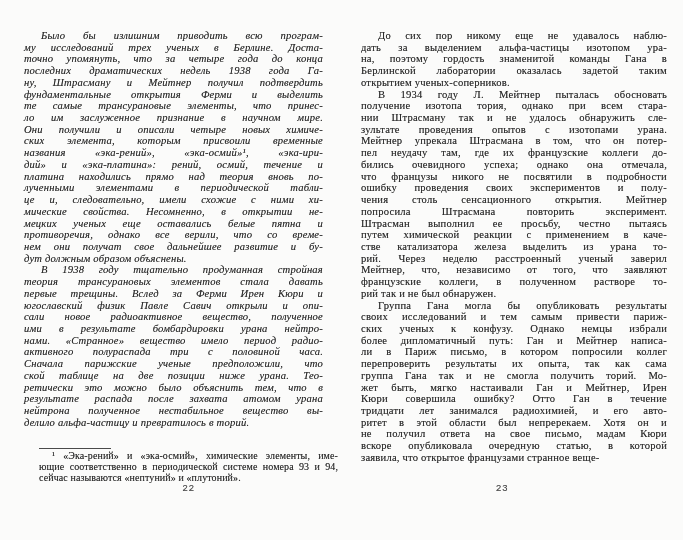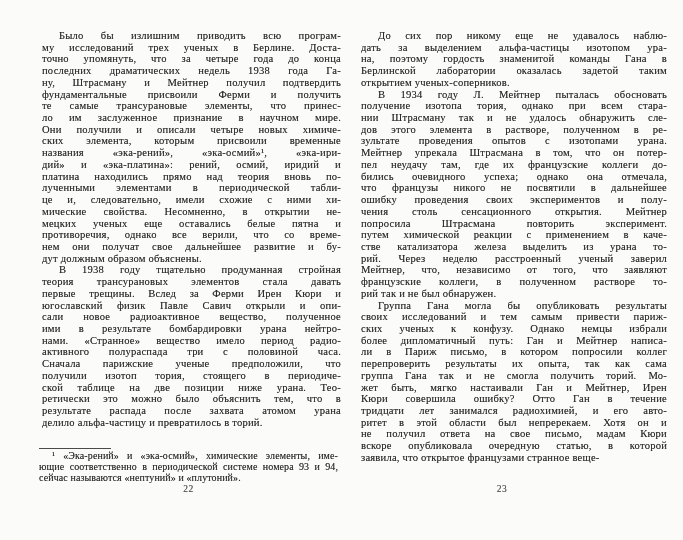--- a/index.html
+++ b/index.html
@@ -6,21 +6,21 @@
   .scan {
     position: relative;
     width: 683px;
     height: 540px;
     background: #fbfbfa;
     overflow: hidden;
     font-family: "Liberation Serif", "DejaVu Serif", serif;
     color: #2b2b2b;
   }
   .page-body { position: absolute; top: 30px; }
-  .page-body.left  { left: 42px;  width: 299px; }
+  .page-body.left  { left: 24px;  width: 299px; font-style: italic; }
   .page-body.right { left: 349px; width: 306px; margin-left: 12px; }
 
   .line {
     box-sizing: border-box;
     height: 11.73px;
     font-size: 10.6px;
     line-height: 11.73px;
     letter-spacing: 0.2px;
     text-align: justify;
     text-align-last: justify;
@@ -47,64 +47,65 @@
 
   .pagenum {
     position: absolute;
     top: 484px;
     font-size: 9.5px;
     line-height: 10px;
     color: #4f4f4f;
     text-align: center;
     letter-spacing: 0.5px;
     text-shadow: 0 0 0.5px rgba(60,60,60,0.5);
+    font-family: Liberation Mono, monospace;
   }
   .pagenum.left  { left: 39px;  width: 299px; }
   .pagenum.right { left: 349px; width: 306px; }
 </style>
 </head>
 <body>
 
 <div class="scan">
 
   <section>
     <div class="page-body left">
         <div class="line indent">Было бы излишним приводить всю програм-</div>
         <div class="line">му исследований трех ученых в Берлине. Доста-</div>
         <div class="line">точно упомянуть, что за четыре года до конца</div>
         <div class="line">последних драматических недель 1938 года Га-</div>
         <div class="line">ну, Штрасману и Мейтнер получил подтвердить</div>
-        <div class="line">фундаментальные присвоили Ферми и получить</div>
+        <div class="line">фундаментальные открытия Ферми и выделить</div>
         <div class="line">те самые трансурановые элементы, что принес-</div>
         <div class="line">ло им заслуженное признание в научном мире.</div>
         <div class="line">Они получили и описали четыре новых химиче-</div>
         <div class="line">ских элемента, которым присвоили временные</div>
         <div class="line">названия «эка-рений», «эка-осмий»¹, «эка-ири-</div>
-        <div class="line">дий» и «эка-платина»: рений, осмий, иридий и</div>
+        <div class="line">дий» и «эка-платина»: рений, осмий, течение и</div>
         <div class="line">платина находились прямо над теория вновь по-</div>
         <div class="line">лученными элементами в периодической табли-</div>
         <div class="line">це и, следовательно, имели схожие с ними хи-</div>
         <div class="line">мические свойства. Несомненно, в открытии не-</div>
         <div class="line">мецких ученых еще оставались белые пятна и</div>
         <div class="line">противоречия, однако все верили, что со време-</div>
         <div class="line">нем они получат свое дальнейшее развитие и бу-</div>
         <div class="line last">дут должным образом объяснены.</div>
         <div class="line indent">В 1938 году тщательно продуманная стройная</div>
         <div class="line">теория трансурановых элементов стала давать</div>
         <div class="line">первые трещины. Вслед за Ферми Ирен Кюри и</div>
         <div class="line">югославский физик Павле Савич открыли и опи-</div>
         <div class="line">сали новое радиоактивное вещество, полученное</div>
         <div class="line">ими в результате бомбардировки урана нейтро-</div>
         <div class="line">нами. «Странное» вещество имело период радио-</div>
         <div class="line">активного полураспада три с половиной часа.</div>
         <div class="line">Сначала парижские ученые предположили, что</div>
-        <div class="line">получили изотоп тория, стоящего в периодиче-</div>
         <div class="line">ской таблице на две позиции ниже урана. Тео-</div>
         <div class="line">ретически это можно было объяснить тем, что в</div>
         <div class="line">результате распада после захвата атомом урана</div>
+        <div class="line">нейтрона полученное нестабильное вещество вы-</div>
         <div class="line last">делило альфа-частицу и превратилось в торий.</div>
       </div>
 
     <div class="footnote-rule"></div>
 
     <div class="footnote">
         <div class="line indent">¹ «Эка-рений» и «эка-осмий», химические элементы, име-</div>
         <div class="line">ющие соответственно в периодической системе номера 93 и 94,</div>
         <div class="line last">сейчас называются «нептуний» и «плутоний».</div>
       </div>
@@ -115,29 +116,29 @@
   <section>
     <div class="page-body right">
         <div class="line indent">До сих пор никому еще не удавалось наблю-</div>
         <div class="line">дать за выделением альфа-частицы изотопом ура-</div>
         <div class="line">на, поэтому гордость знаменитой команды Гана в</div>
         <div class="line">Берлинской лаборатории оказалась задетой таким</div>
         <div class="line last">открытием ученых-соперников.</div>
         <div class="line indent">В 1934 году Л. Мейтнер пыталась обосновать</div>
         <div class="line">получение изотопа тория, однако при всем стара-</div>
         <div class="line">нии Штрасману так и не удалось обнаружить сле-</div>
-        <div class="line">дов этого элемента в растворе, полученном в ре-</div>
         <div class="line">зультате проведения опытов с изотопами урана.</div>
         <div class="line">Мейтнер упрекала Штрасмана в том, что он потер-</div>
         <div class="line">пел неудачу там, где их французские коллеги до-</div>
         <div class="line">бились очевидного успеха; однако она отмечала,</div>
-        <div class="line">что французы никого не посвятили в дальнейшее</div>
+        <div class="line">что французы никого не посвятили в подробности</div>
         <div class="line">ошибку проведения своих экспериментов и полу-</div>
         <div class="line">чения столь сенсационного открытия. Мейтнер</div>
         <div class="line">попросила Штрасмана повторить эксперимент.</div>
+        <div class="line">Штрасман выполнил ее просьбу, честно пытаясь</div>
         <div class="line">путем химической реакции с применением в каче-</div>
         <div class="line">стве катализатора железа выделить из урана то-</div>
         <div class="line">рий. Через неделю расстроенный ученый заверил</div>
         <div class="line">Мейтнер, что, независимо от того, что заявляют</div>
         <div class="line">французские коллеги, в полученном растворе то-</div>
         <div class="line last">рий так и не был обнаружен.</div>
         <div class="line indent">Группа Гана могла бы опубликовать результаты</div>
         <div class="line">своих исследований и тем самым привести париж-</div>
         <div class="line">ских ученых к конфузу. Однако немцы избрали</div>
         <div class="line">более дипломатичный путь: Ган и Мейтнер написа-</div>

